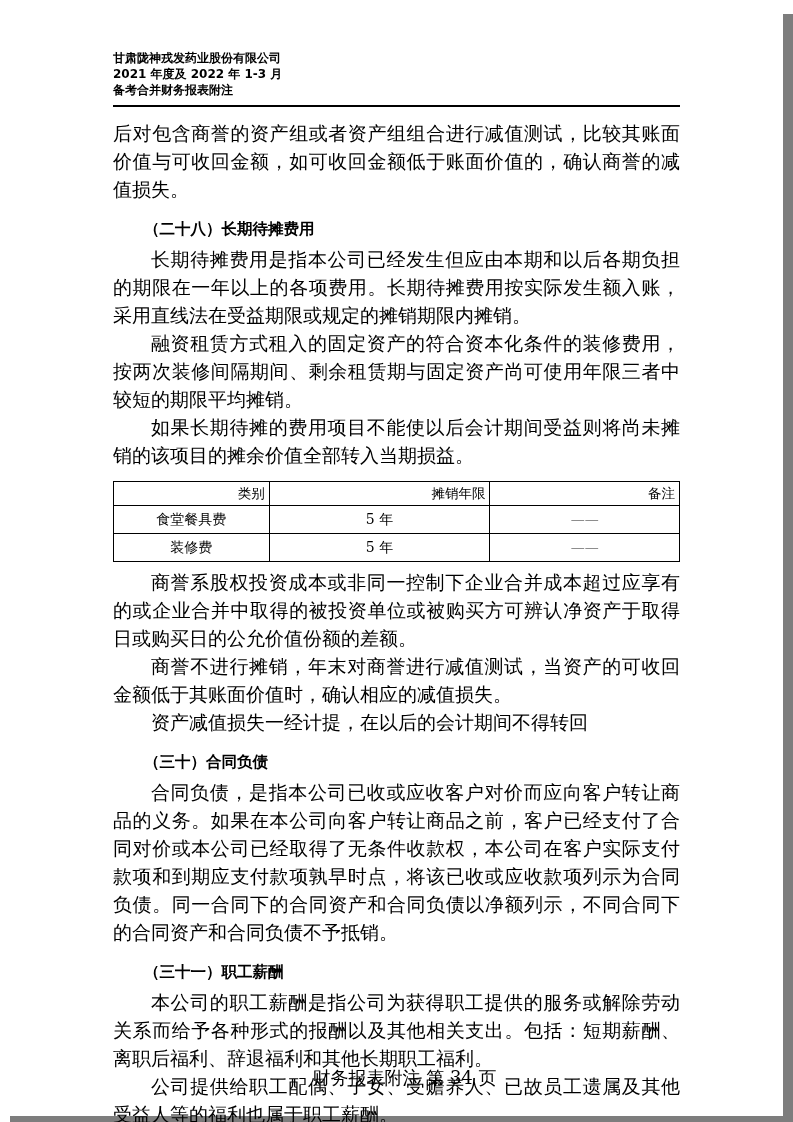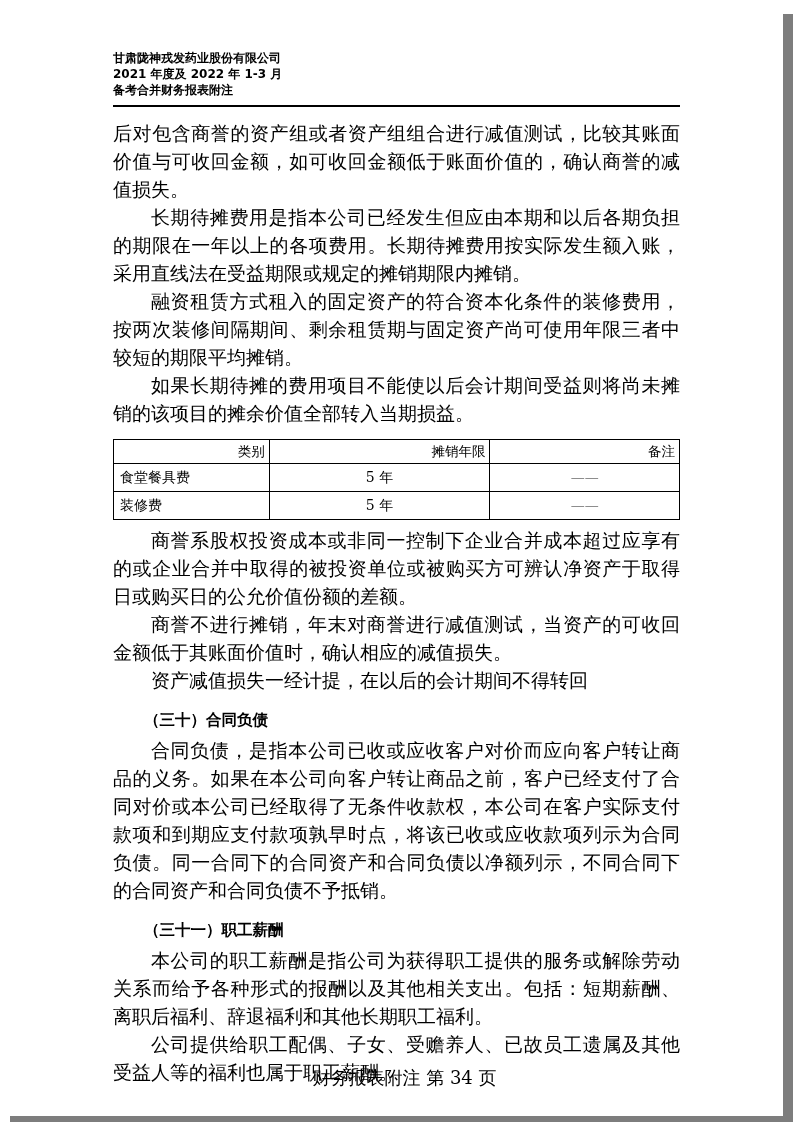--- a/index.html
+++ b/index.html
@@ -69,21 +69,21 @@
     line-height: 17px;
   }
   table.amort-table td {
     font-size: 14px;
     padding: 4px 6px;
     line-height: 19px;
   }
   table.amort-table col.c1 { width: 27.5%; }
   table.amort-table col.c2 { width: 39%; }
   table.amort-table col.c3 { width: 33.5%; }
-  td.cell-left { text-align: left; }
+  td.cell-left { text-align: center; }
   td.cell-center { text-align: center; }
   td.cell-note { text-align: center; color: #8a8a8a; }
 
   .page-footer {
     position: absolute;
     left: 0; right: 0;
     bottom: 30px;
     text-align: center;
     font-size: 18px;
     line-height: 16px;
@@ -98,20 +98,21 @@
 
     <div class="header-block">
       <div>甘肃陇神戎发药业股份有限公司</div>
       <div>2021 年度及 2022 年 1-3 月</div>
       <div>备考合并财务报表附注</div>
     </div>
     <div class="header-rule"></div>
 
     <p class="para no-indent">后对包含商誉的资产组或者资产组组合进行减值测试，比较其账面价值与可收回金额，如可收回金额低于账面价值的，确认商誉的减值损失。</p>
 
+    <h3 class="heading">（二十八）长期待摊费用</h3>
     <p class="para">长期待摊费用是指本公司已经发生但应由本期和以后各期负担的期限在一年以上的各项费用。长期待摊费用按实际发生额入账，采用直线法在受益期限或规定的摊销期限内摊销。</p>
     <p class="para">融资租赁方式租入的固定资产的符合资本化条件的装修费用，按两次装修间隔期间、剩余租赁期与固定资产尚可使用年限三者中较短的期限平均摊销。</p>
     <p class="para">如果长期待摊的费用项目不能使以后会计期间受益则将尚未摊销的该项目的摊余价值全部转入当期损益。</p>
 
     <table class="amort-table">
       <colgroup>
         <col class="c1">
           <col class="c2">
           <col class="c3">
       </colgroup>

